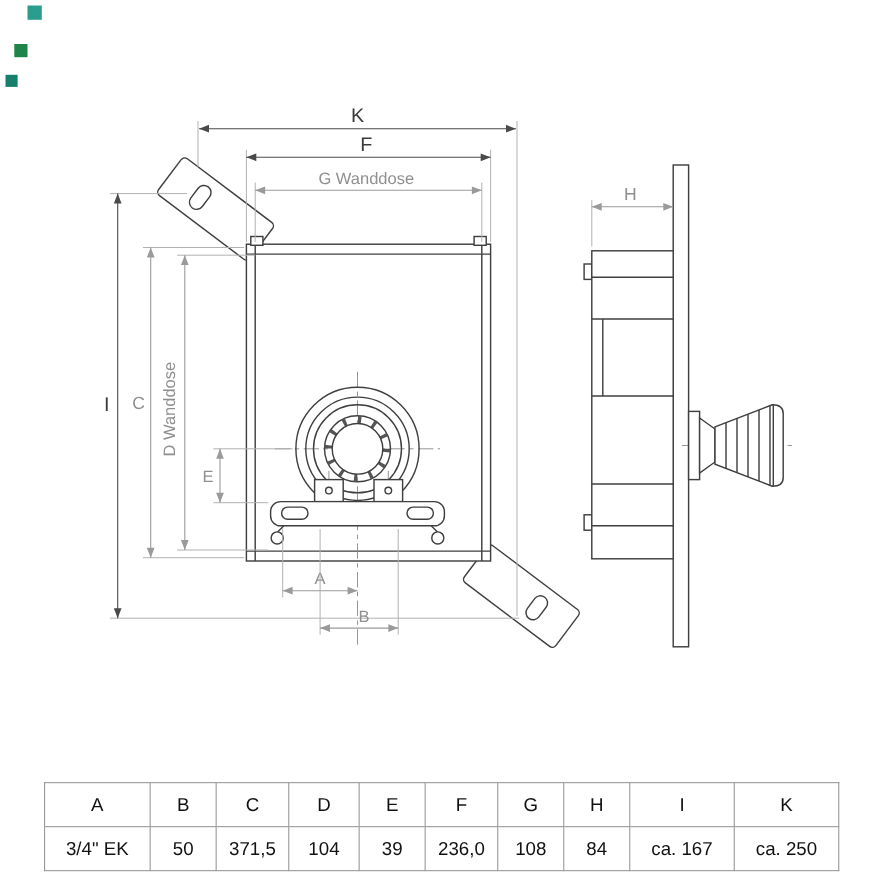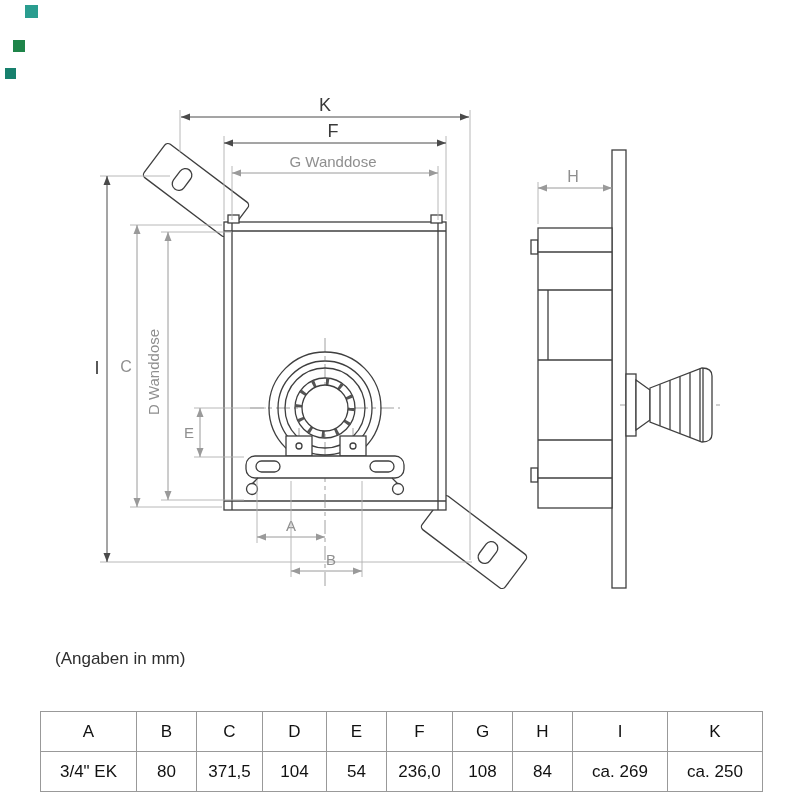--- a/index.html
+++ b/index.html
@@ -215,21 +215,20 @@
       <g>
         <line class="ext" x1="538" y1="182" x2="538" y2="224"></line>
         <line class="dimG" x1="538" y1="188" x2="612" y2="188"></line>
         <polygon class="aG" points="538,188 547,184.5 547,191.5"></polygon>
         <polygon class="aG" points="612,188 603,184.5 603,191.5"></polygon>
         <text class="lblG2" x="573" y="182">H</text>
       </g>
     </g>
   </svg>
 
-  <div class="note">(Angaben in mm)</div>
 
   <table class="dim-table">
     <colgroup>
       <col style="width:96px">
         <col style="width:60px">
         <col style="width:66px">
       <col style="width:64px">
         <col style="width:60px">
         <col style="width:66px">
       <col style="width:60px">
@@ -245,26 +244,26 @@
         <th>D</th>
         <th>E</th>
         <th>F</th>
         <th>G</th>
         <th>H</th>
         <th>I</th>
         <th>K</th>
       </tr>
       <tr>
         <td>3/4" EK</td>
-        <td>80</td>
+        <td>50</td>
         <td>371,5</td>
         <td>104</td>
-        <td>54</td>
+        <td>39</td>
         <td>236,0</td>
         <td>108</td>
         <td>84</td>
-        <td>ca. 269</td>
+        <td>ca. 167</td>
         <td>ca. 250</td>
       </tr>
     </tbody>
   </table>
 
 </div>
 
 </body></html>

